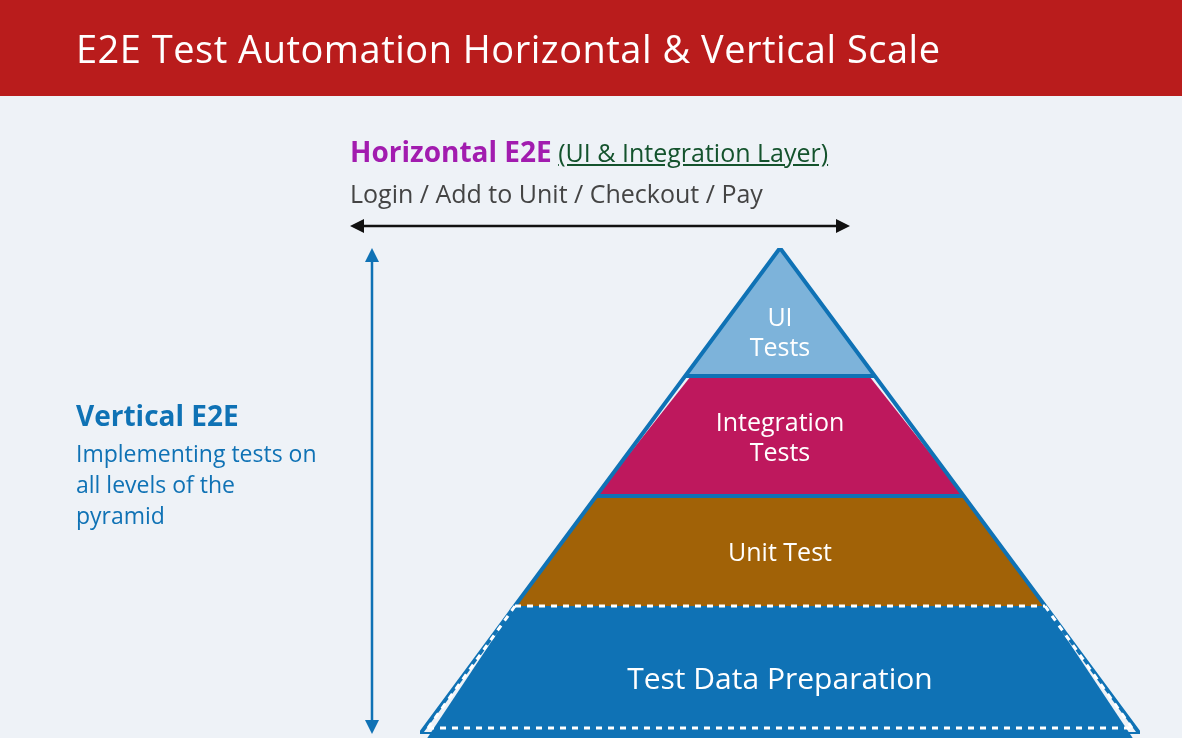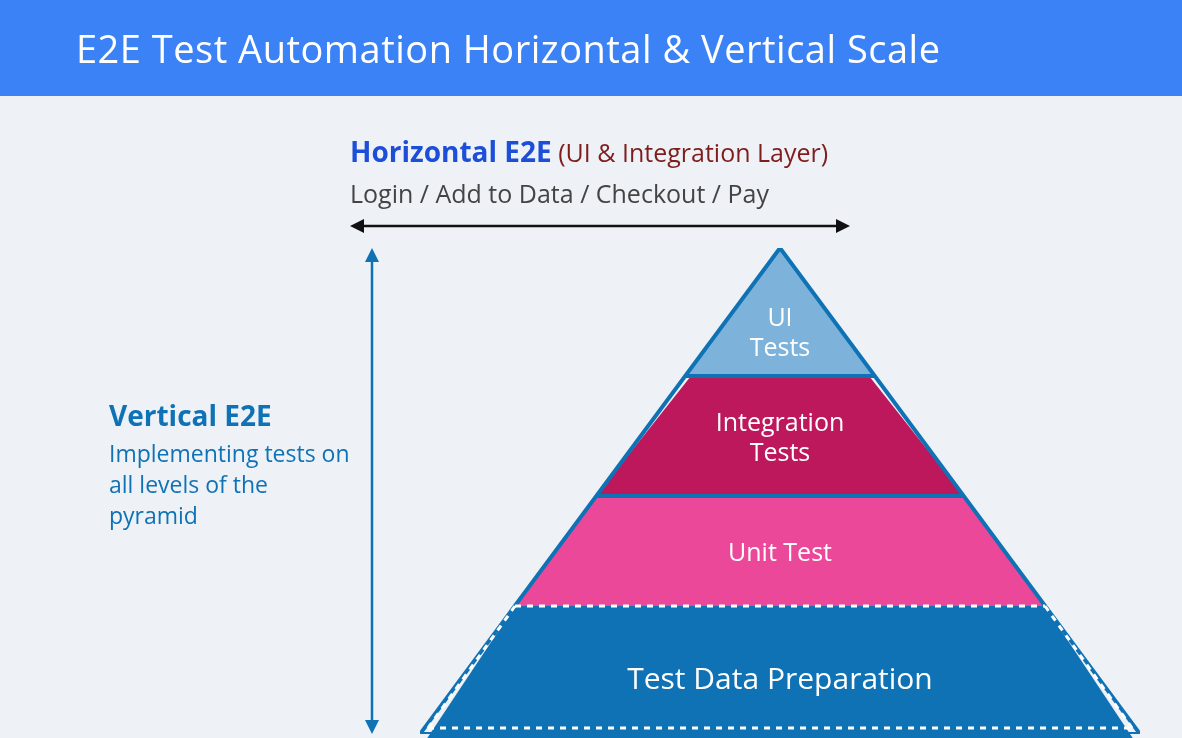--- a/index.html
+++ b/index.html
@@ -1,55 +1,54 @@
 <!DOCTYPE html>
 <html><head>
 <meta charset="utf-8">
 <style>
   * { box-sizing: border-box; margin: 0; padding: 0; }
   html, body { width: 1182px; height: 738px; font-family: "Segoe UI", "Open Sans", Arial, sans-serif; background: #eef2f7; }
   .header {
-    background: #3b82f6;
+    background: #b91c1c;
     color: #ffffff;
     padding: 22px 0 22px 76px;
     font-size: 38px;
     font-weight: 400;
     letter-spacing: 0.5px;
   }
   .body { position: relative; width: 100%; height: calc(738px - 90px); }
   .horizontal-block {
     position: absolute;
     top: 36px;
     left: 350px;
     color: #2b2b2b;
     font-size: 25px;
   }
-  .horizontal-title { font-weight: 700; color: #1d4ed8; display: inline; font-size: 28px; }
-  .horizontal-sub { font-weight: 400; color: #7f1d1d; }
+  .horizontal-title { font-weight: 700; color: #a21caf; display: inline; font-size: 28px; }
+  .horizontal-sub { font-weight: 400; color: #14532d; text-decoration: underline; }
   .horizontal-line2 { margin-top: 6px; color: #444; font-size: 25px; }
   .h-arrow {
     position: absolute;
     top: 118px;
     left: 350px;
     width: 500px;
     height: 24px;
   }
   .v-arrow {
     position: absolute;
     top: 152px;
     left: 360px;
     width: 24px;
     height: 486px;
   }
   .vertical-block {
     position: absolute;
     top: 300px;
     left: 76px;
     width: 250px;
-    margin-left: 33px;
   }
   .vertical-title { color: #0f72b5; font-weight: 700; font-size: 28px; }
   .vertical-desc { color: #0f72b5; font-weight: 400; font-size: 23px; margin-top: 4px; line-height: 1.35; }
   
   .pyramid {
     position: absolute;
     top: 152px;
     left: 420px;
     width: 720px;
     height: 486px;
@@ -81,21 +80,21 @@
     top: 128px;
     width: 368px;
     height: 120px;
     background: #be185d;
     clip-path: polygon(25.8% 0, 74.2% 0, 100% 100%, 0 100%);
   }
   .layer.unit {
     top: 248px;
     width: 530px;
     height: 110px;
-    background: #ec4899;
+    background: #a16207;
     clip-path: polygon(15.3% 0, 84.7% 0, 100% 100%, 0 100%);
   }
   .layer.base {
     top: 358px;
     width: 720px;
     height: 143px;
     background: #0f72b5;
     clip-path: polygon(13.2% 0, 86.8% 0, 100% 100%, 0 100%);
     font-size: 30px;
   }
@@ -109,21 +108,21 @@
 
 <div class="header">
   <span>E2E Test Automation Horizontal &amp; Vertical Scale</span>
 </div>
 
 <div class="body">
 
   <div class="horizontal-block">
     <span class="horizontal-title">Horizontal E2E</span>
     <span class="horizontal-sub">(UI &amp; Integration Layer)</span>
-    <div class="horizontal-line2">Login / Add to Data / Checkout / Pay</div>
+    <div class="horizontal-line2">Login / Add to Unit / Checkout / Pay</div>
   </div>
 
   <svg class="h-arrow" viewBox="0 0 500 24">
     <line x1="10" y1="12" x2="490" y2="12" stroke="#111" stroke-width="2.5"></line>
     <polygon points="0,12 14,5 14,19" fill="#111"></polygon>
     <polygon points="500,12 486,5 486,19" fill="#111"></polygon>
   </svg>
 
   <svg class="v-arrow" viewBox="0 0 24 486">
     <line x1="12" y1="10" x2="12" y2="476" stroke="#0f72b5" stroke-width="2.5"></line>

